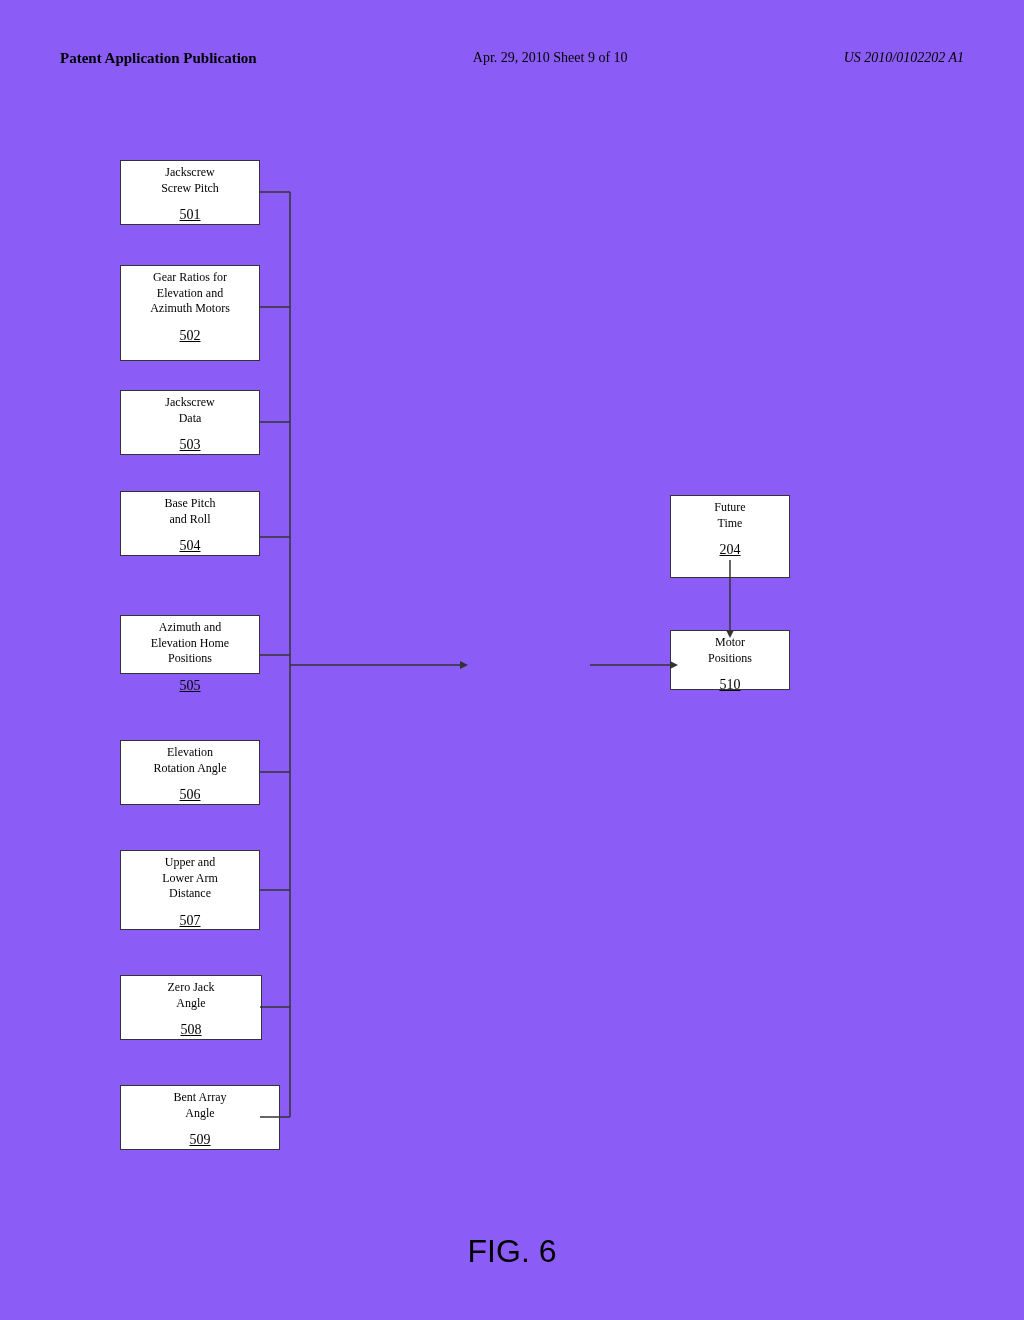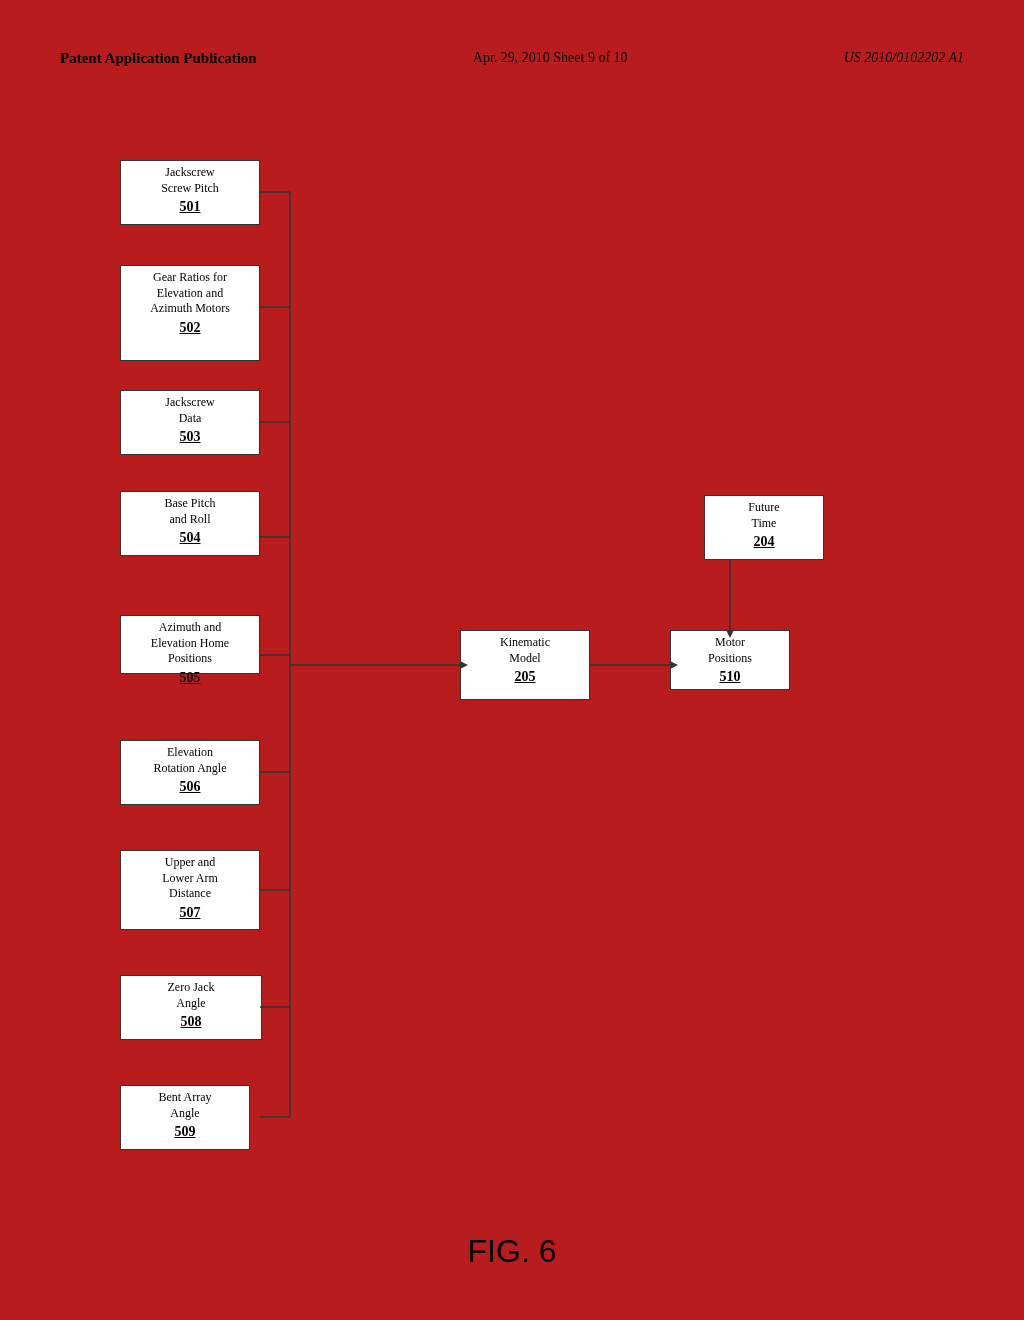--- a/index.html
+++ b/index.html
@@ -8,21 +8,21 @@
       font-family: 'Times New Roman', Times, serif;
       width: 1024px;
       height: 1320px;
       position: relative;
       overflow: hidden;
     }
 
     .page {
       width: 1024px;
       height: 1320px;
-      background: #b91c1c;
+      background: #8b5cf6;
       position: relative;
       padding: 4px;
     }
 
     
     .header {
       position: absolute;
       top: 50px;
       left: 60px;
       right: 60px;
@@ -63,41 +63,41 @@
       background: #fff;
       text-align: center;
       font-size: 12px;
       line-height: 1.3;
       padding: 4px 6px;
     }
 
     .box-number {
       display: block;
       font-size: 14px;
-      font-weight: bold;
+      font-weight: normal;
       text-decoration: underline;
-      margin-top: 2px;
+      margin-top: 10px;
     }
 
     
     .box-501 { left: 60px; top: 20px; width: 140px; height: 65px; }
     .box-502 { left: 60px; top: 125px; width: 140px; height: 96px; }
     .box-503 { left: 60px; top: 250px; width: 140px; height: 65px; }
     .box-504 { left: 60px; top: 351px; width: 140px; height: 65px; }
     .box-505 { left: 60px; top: 475px; width: 140px; height: 59px; }
     .box-506 { left: 60px; top: 600px; width: 140px; height: 65px; }
     .box-507 { left: 60px; top: 710px; width: 140px; height: 80px; }
     .box-508 { left: 60px; top: 835px; width: 142px; height: 65px; }
-    .box-509 { left: 60px; top: 945px; width: 130px; height: 65px; }
+    .box-509 { left: 60px; top: 945px; width: 160px; height: 65px; }
 
     
     .box-205 { left: 400px; top: 490px; width: 130px; height: 70px; }
 
     
-    .box-204 { left: 644px; top: 355px; width: 120px; height: 65px; }
+    .box-204 { left: 610px; top: 355px; width: 120px; height: 83px; }
     .box-510 { left: 610px; top: 490px; width: 120px; height: 60px; }
 
     
     .connector-svg {
       position: absolute;
       top: 0;
       left: 0;
       width: 100%;
       height: 100%;
       pointer-events: none;
@@ -166,24 +166,20 @@
     <div class="box box-508">
       <span>Zero Jack<br>Angle</span>
       <span class="box-number">508</span>
     </div>
 
     <div class="box box-509">
       <span>Bent Array<br>Angle</span>
       <span class="box-number">509</span>
     </div>
 
-    <div class="box box-205">
-      <span>Kinematic<br>Model</span>
-      <span class="box-number">205</span>
-    </div>
 
     <div class="box box-204">
       <span>Future<br>Time</span>
       <span class="box-number">204</span>
     </div>
 
     <div class="box box-510">
       <span>Motor<br>Positions</span>
       <span class="box-number">510</span>
     </div>

